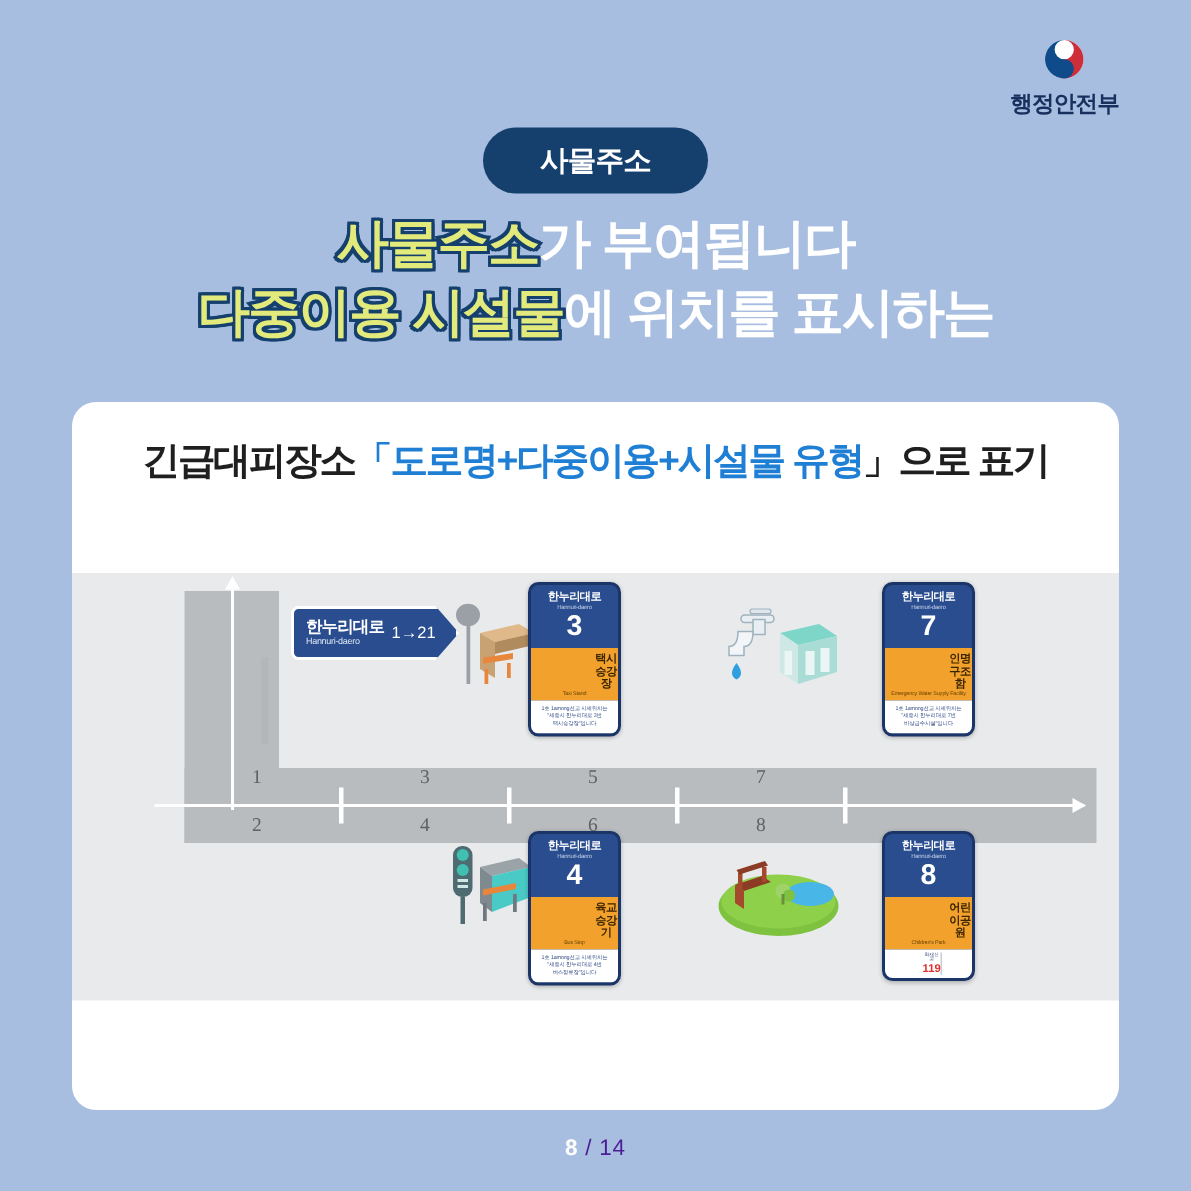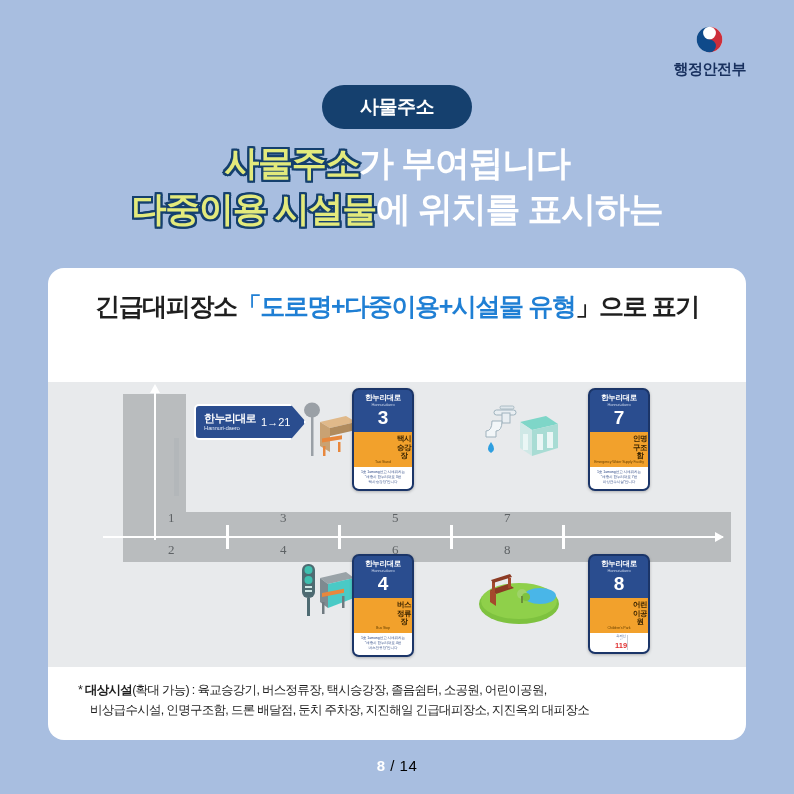--- a/index.html
+++ b/index.html
@@ -192,21 +192,21 @@
   .footnote .fn-b { font-weight:700; }
   .fn-l2 { padding-left:12px; }
 
   
   .pager {
     position:absolute; bottom:20px; left:0; right:0;
     text-align:center; font-size:15px; color:#e9eef7;
     letter-spacing:0.5px;
   }
   .pager .cur { font-weight:700; color:#ffffff; }
-  .pager .tot { color:#000000; }
+  .pager .tot { color:#4c1d95; }
 </style>
 </head>
 <body>
 
 <div class="logo-bar">
   <span class="taegeuk">
     <svg width="27" height="27" viewBox="0 0 40 40">
       <circle cx="20" cy="20" r="19" fill="#ffffff"></circle>
       <path d="M20 1a19 19 0 0 1 0 38 9.5 9.5 0 0 1 0-19 9.5 9.5 0 0 0 0-19z" fill="#cd2e3a"></path>
       <path d="M20 39a19 19 0 0 1 0-38 9.5 9.5 0 0 0 0 19 9.5 9.5 0 0 1 0 19z" fill="#0f4a8a"></path>
@@ -353,21 +353,21 @@
           <div>1호 1among선고 시세위치는</div>
           <div>"세종시 한누리대로 7번</div>
           <div>비상급수시설"입니다</div>
         </div>
       </div>
 
       <div class="plate" style="left:304px;top:172px">
         <div class="plate-road">한누리대로</div>
         <div class="plate-road-en">Hannuri-daero</div>
         <div class="plate-num">4</div>
-        <div class="plate-type">버스정류장</div>
+        <div class="plate-type">육교승강기</div>
         <div class="plate-type-en">Bus Stop</div>
         <div class="plate-note">
           <div>1호 1among선고 시세위치는</div>
           <div>"세종시 한누리대로 4번</div>
           <div>버스정류장"입니다</div>
         </div>
       </div>
 
       <div class="plate" style="left:540px;top:172px">
         <div class="plate-road">한누리대로</div>
@@ -388,22 +388,20 @@
             <div class="emg-lab">생활민원</div>
             <div class="emg-num">210</div>
           </div>
         </div>
       </div>
 
     </div>
   </div>
 
   <div class="footnote">
-    <div><span>*</span> <span class="fn-b">대상시설</span><span>(확대 가능)</span><span> : 육교승강기, 버스정류장, 택시승강장, 졸음쉼터, 소공원, 어린이공원,</span></div>
-    <div class="fn-l2">비상급수시설, 인명구조함, 드론 배달점, 둔치 주차장, 지진해일 긴급대피장소, 지진옥외 대피장소</div>
   </div>
 
 </div>
 
 <div class="pager">
   <span class="cur">8</span>
   <span class="tot">/ 14</span>
 </div>
 
 </body></html>

